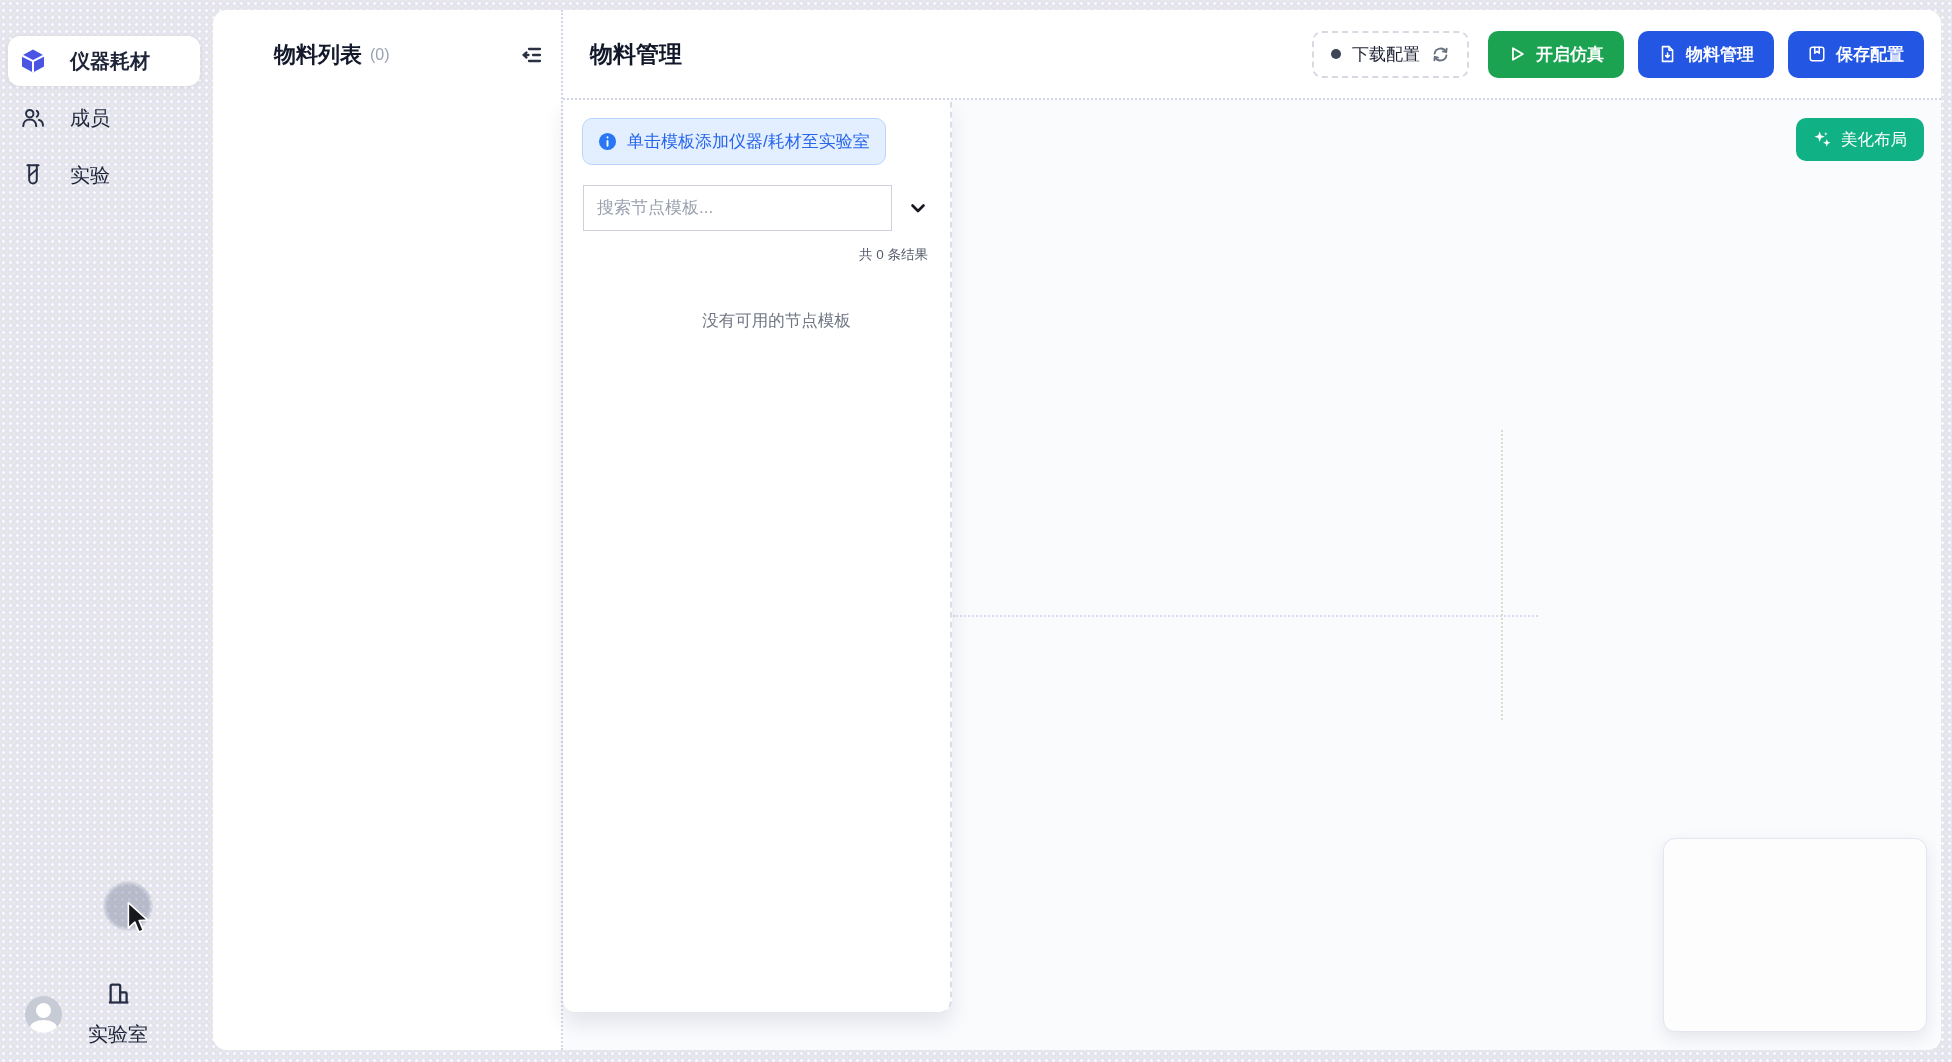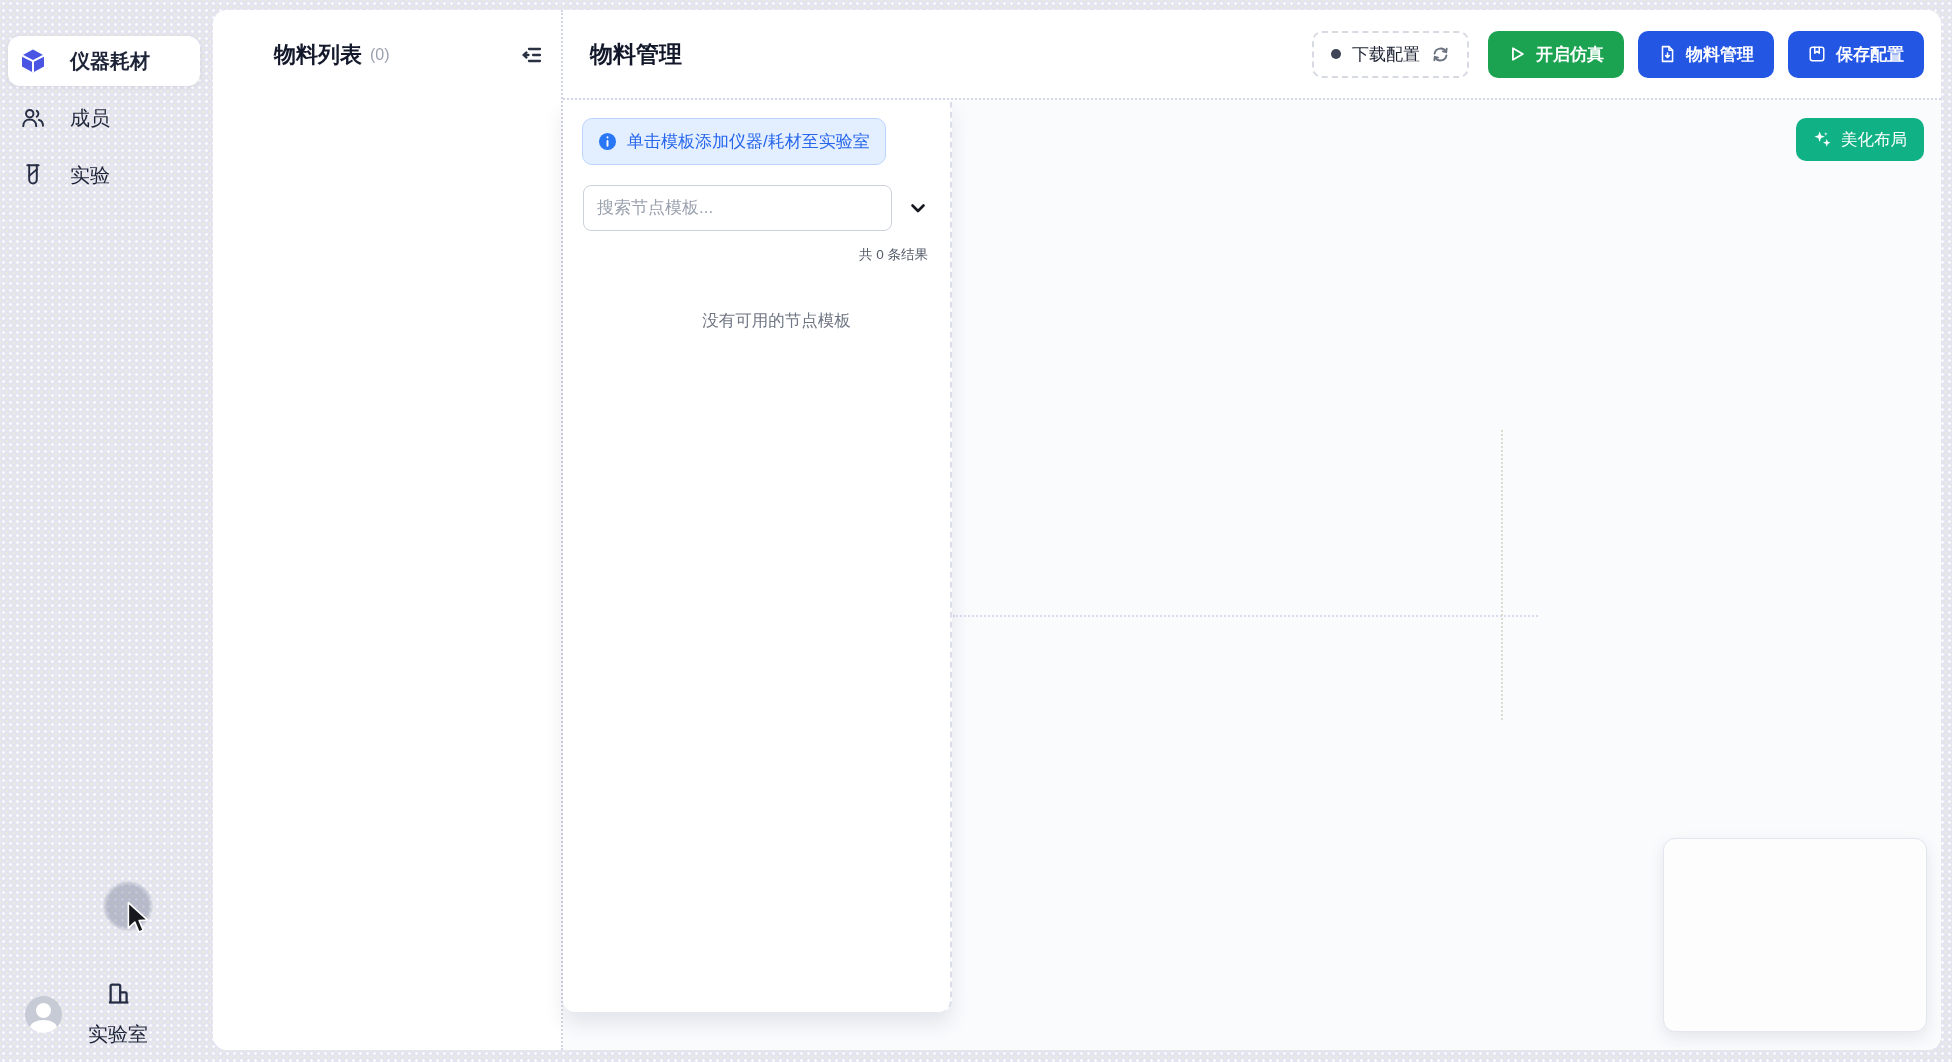--- a/index.html
+++ b/index.html
@@ -83,21 +83,21 @@
     border-right:2px dashed #DBDDE9;border-radius:0 0 12px 12px;
     box-shadow:0 12px 20px rgba(35,40,80,.10);padding:18px 0 0 0;
   }
   .info-banner{
     margin-left:19px;display:inline-flex;align-items:center;gap:10px;height:47px;padding:0 15px;
     background:#E3EEFF;border:1px solid #B9D5FE;border-radius:10px;
     color:var(--banner-blue,#2767EB);font-size:17px;font-weight:500;
   }
   .search-row{display:flex;align-items:center;margin:20px 0 0 20px;}
   .search-input{
-    width:309px;height:46px;border:1px solid #CDD1DB;border-radius:8px;
+    width:309px;height:46px;border:1px solid #CDD1DB;border-radius:0;
     padding:0 13px;font-size:17px;color:#1d4ed8;background:#FFF;outline:none;font-family:inherit;
   }
   .search-input::placeholder{color:#9AA1AE;}
   .expand-btn{width:34px;height:34px;margin-left:9px;display:flex;align-items:center;justify-content:center;cursor:pointer;}
   .result-count{margin:15px 22px 0 0;text-align:right;font-size:13.5px;color:#545B69;}
   .empty-state{margin-top:46px;text-align:center;font-size:16.5px;color:#6F7683;padding-left:40px;}
   .beautify-btn{
     position:absolute;top:18px;right:17px;display:flex;align-items:center;gap:9px;
     height:43px;padding:0 17px;border:none;border-radius:10px;cursor:pointer;
     background:var(--beautify-teal,#10B184);color:#FFF;font-size:16.5px;font-weight:500;font-family:inherit;

